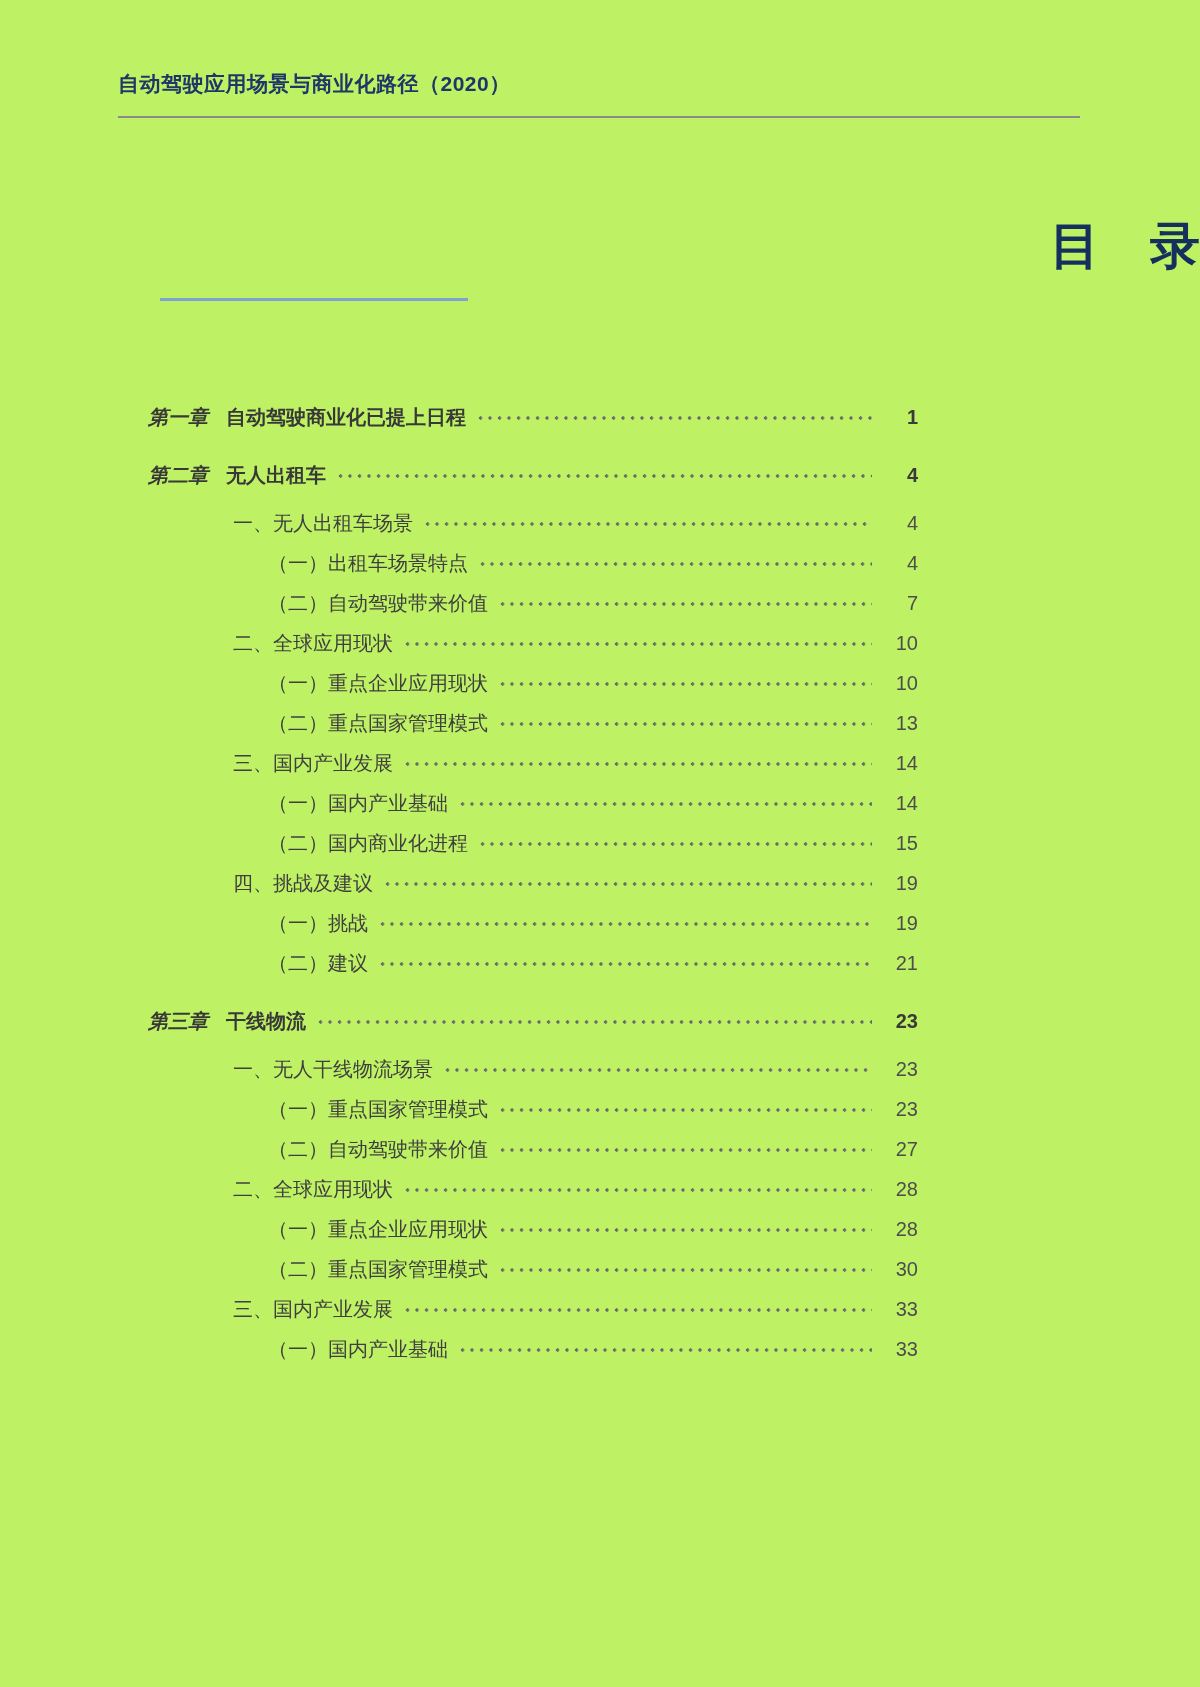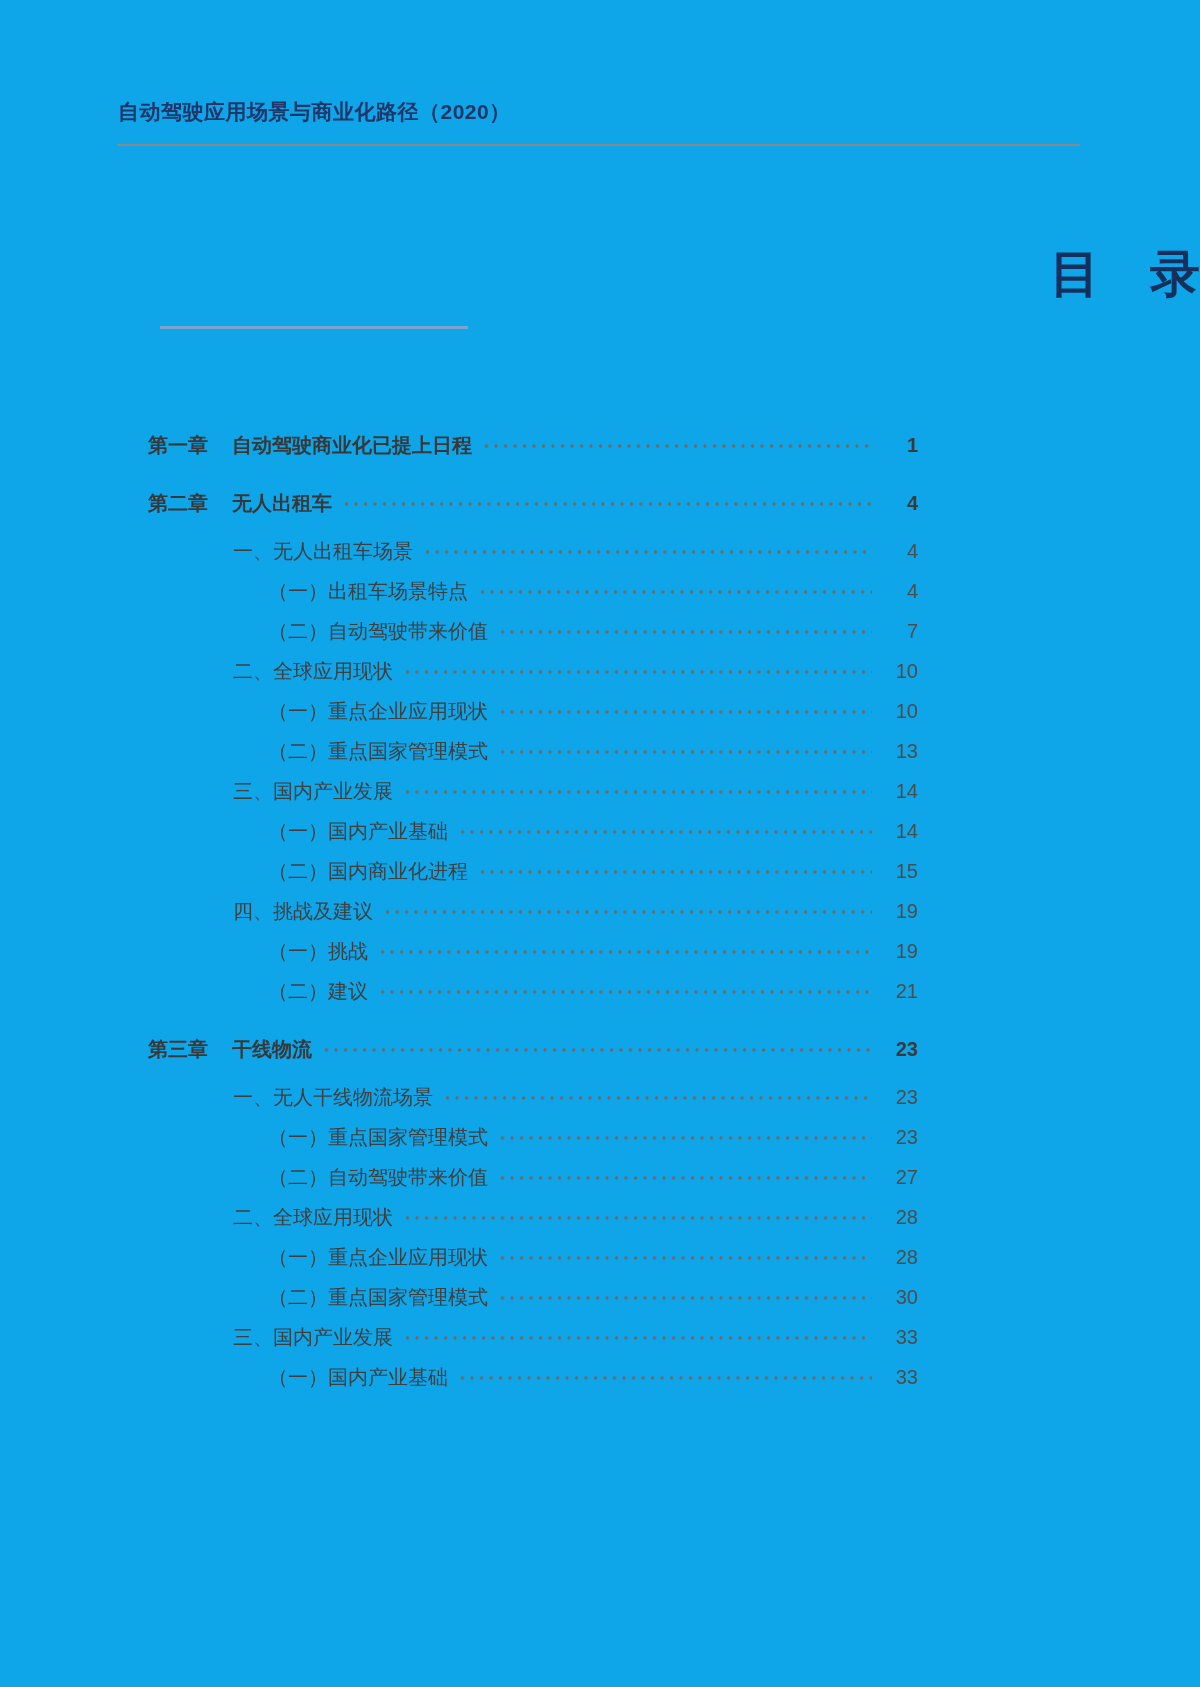--- a/index.html
+++ b/index.html
@@ -1,24 +1,24 @@
 <!DOCTYPE html>
 <html><head>
 <meta charset="utf-8">
 <style>
   html, body { margin: 0; padding: 0; background: #ffffff; }
   .page {
     position: relative;
     width: 1200px;
     height: 1687px;
     margin: 0 auto;
-    background: #0ea5e9;
+    background: #bef264;
     font-family: "Liberation Sans", "DejaVu Sans", sans-serif;
     box-sizing: border-box;
-    padding-top: 98px;
+    padding-top: 70px;
     overflow: hidden;
   }
   .doc-header-title {
     margin-left: 118px;
     font-size: 21px;
     font-weight: bold;
     color: #1E3668;
     letter-spacing: 0.5px;
   }
   .doc-header-rule {
@@ -55,21 +55,21 @@
   }
   .toc-row.chapter {
     font-weight: bold;
     color: #383838;
     margin-top: 18px;
     margin-bottom: 8px;
   }
   .toc-row.chapter:first-child { margin-top: 0; }
   .toc-row.l1 { padding-left: 85px; }
   .toc-row.l2 { padding-left: 120px; }
-  .chapter-label { margin-right: 24px; white-space: nowrap; }
+  .chapter-label { margin-right: 18px; white-space: nowrap; font-style: italic; }
   .entry-title { white-space: nowrap; text-align: right; }
   .dots {
     flex: 1;
     align-self: stretch;
     margin: 0 10px;
     background-image: radial-gradient(circle at 4.5px 21px, #6b6b6b 1.5px, transparent 1.9px);
     background-size: 9.5px 100%;
     background-repeat: repeat-x;
   }
   .page-num {

